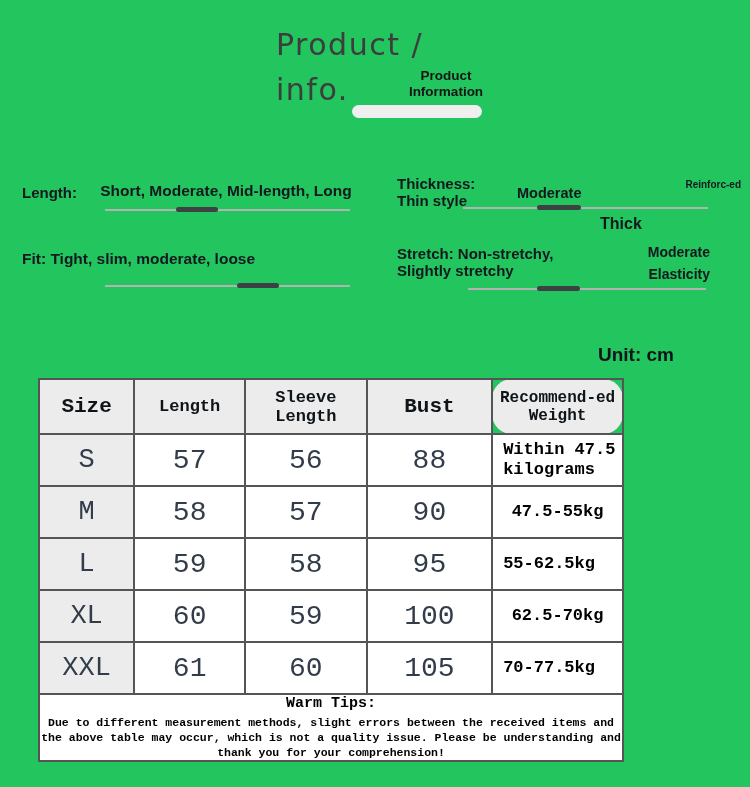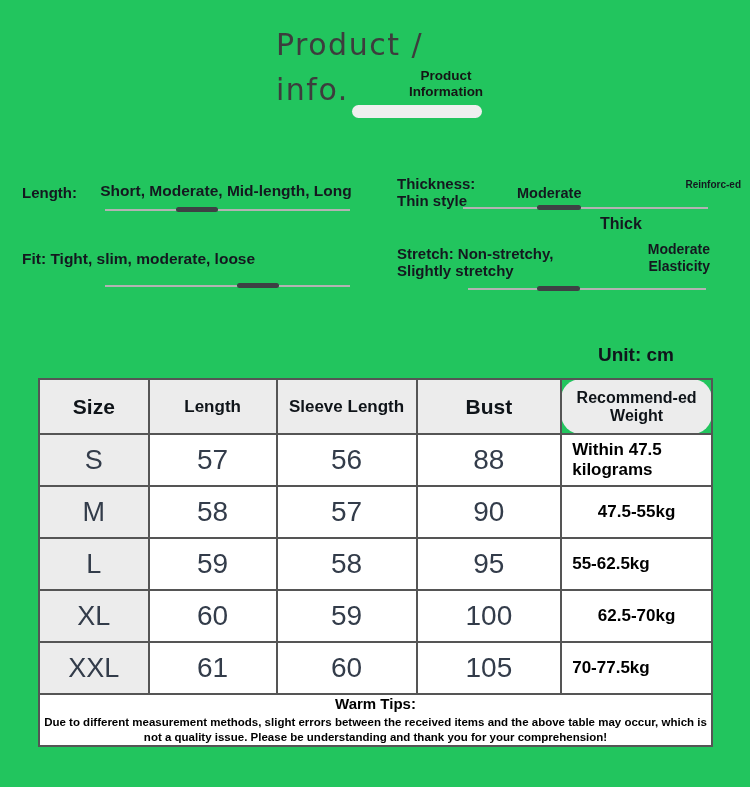--- a/index.html
+++ b/index.html
@@ -28,41 +28,41 @@
     left:352px;top:105px;width:130px;height:13px;
     background:#efefef;border-radius:7px;
   }
 
   
   .attr-label{font-weight:700;font-size:15px;line-height:17px;color:#14181f;}
   .attr-options{font-weight:700;font-size:15.5px;color:#14181f;}
   .opt-sm{font-weight:700;font-size:14.5px;color:#14181f;}
   .opt-md{font-weight:700;font-size:16px;color:#14181f;}
   .opt-xs{font-weight:700;font-size:10px;line-height:11.5px;color:#14181f;text-align:right;}
-  .opt-right{font-weight:700;font-size:14px;line-height:17px;color:#14181f;text-align:right;}
+  .opt-right{font-weight:700;font-size:14px;line-height:22px;color:#14181f;text-align:right;}
 
   .track{height:2px;background:#b3b3b3;}
   .track .fill{
     position:absolute;top:-2px;height:5px;
     background:#3d4144;border-radius:3px;
   }
 
   
   .chart-title{
     left:0;top:343px;width:750px;text-align:center;
     font-weight:700;font-size:17.5px;color:#10151c;
   }
   .unit{
     left:560px;top:344px;width:152px;text-align:center;
     font-weight:700;font-size:19px;color:#10151c;
   }
   table.size-chart{
-    position:absolute;left:38px;top:378px;width:675px;
+    position:absolute;left:38px;top:378px;width:586px;
     border-collapse:collapse;table-layout:fixed;
-    font-family:Liberation Sans, sans-serif;
+    font-family:Liberation Mono, monospace;
   }
   table.size-chart th, table.size-chart td{
     border:2px solid #555555;
     text-align:center;vertical-align:middle;
     padding:0;
   }
   thead tr{height:55px;}
   tbody tr{height:52px;}
   th{background:#ececec;color:#0f1419;font-weight:700;}
   th.c0{font-size:21px;}

